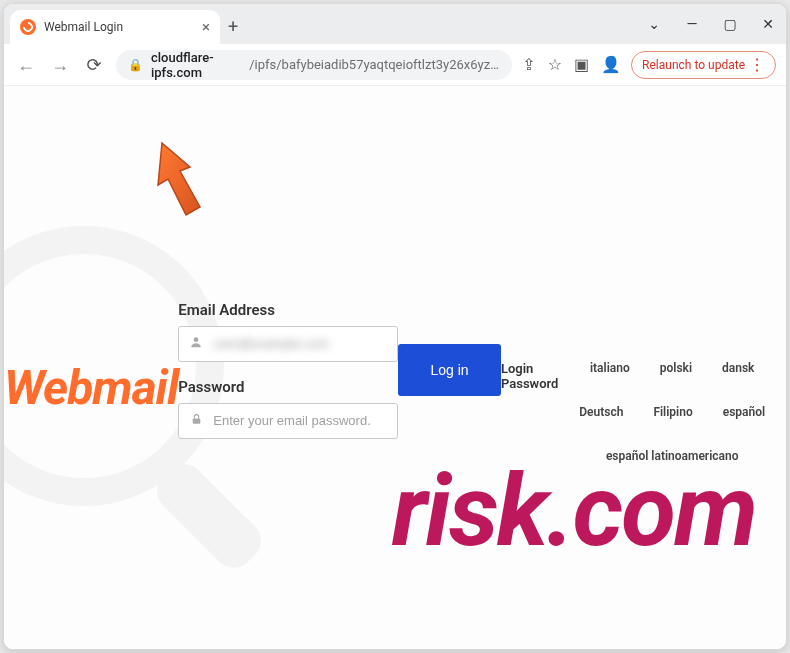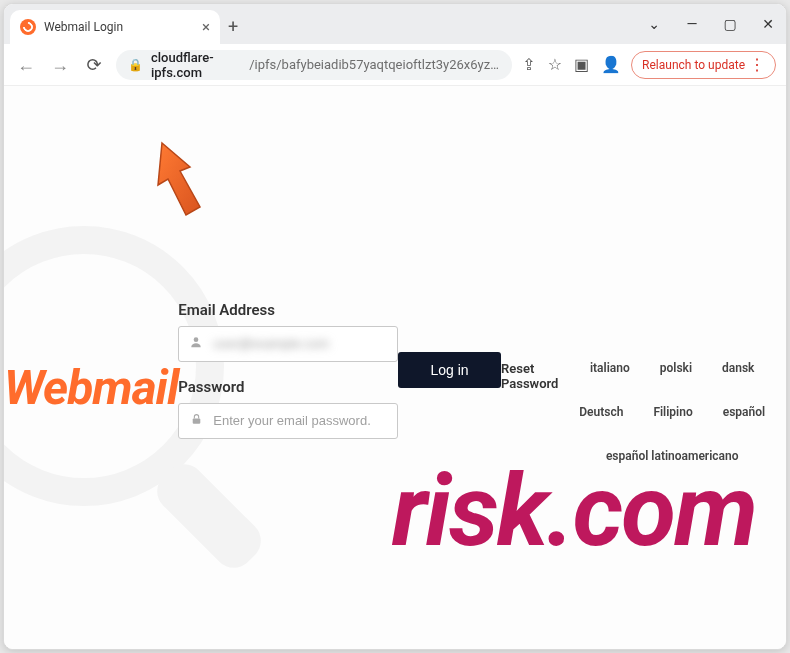--- a/index.html
+++ b/index.html
@@ -44,21 +44,21 @@
   .logo { margin-top: 40px; font-size: 48px; font-weight: 700; font-style: italic; color: #ff6c2c; letter-spacing: -1px; }
 
   .form-box { width: 245px; margin-top: 20px; }
   .form-label { font-size: 15px; font-weight: 600; color: #333; margin-bottom: 7px; }
   .input-wrap { display: flex; align-items: center; border: 1px solid #c9c9c9; border-radius: 3px; height: 36px; background: #fff; margin-bottom: 16px; }
   .input-icon { width: 34px; text-align: center; color: #a9a9a9; font-size: 14px; }
   .input-field { border: none; outline: none; flex: 1; height: 100%; font-size: 13px; color: #737373; padding-right: 8px; background: transparent; }
   .input-field::placeholder { color: #a0a0a0; }
   .blurred { filter: blur(4px); color: #999; }
 
-  .login-btn { width: 245px; height: 36px; background: #0f172a; color: #fff; border: none; border-radius: 3px; font-size: 14px; cursor: pointer; margin-top: 4px; }
+  .login-btn { width: 245px; height: 52px; background: #1d4ed8; color: #fff; border: none; border-radius: 3px; font-size: 14px; cursor: pointer; margin-top: 4px; }
   .reset-link { margin-top: 16px; font-size: 13px; font-weight: 600; color: #333; cursor: pointer; }
 
   .lang-row { margin-top: 88px; display: flex; gap: 30px; font-size: 12px; font-weight: 600; color: #444; flex-wrap: wrap; justify-content: center; }
   .lang-row span { cursor: pointer; }
 
   .footer { margin-top: 40px; text-align: center; }
   .cp-logo { width: 22px; height: 22px; border-radius: 50%; background: #ff6c2c; display: inline-flex; align-items: center; justify-content: center; margin-bottom: 4px; }
   .cp-logo svg { width: 14px; height: 14px; }
   .copyright { font-size: 10px; color: #777; line-height: 1.5; }
   .privacy { color: #3b97d3; cursor: pointer; }
@@ -138,21 +138,21 @@
             <svg viewBox="0 0 24 24" width="13" height="13" fill="#a9a9a9">
                 <rect x="5" y="10" width="14" height="10" rx="2"></rect>
                 <path d="M8 10V7a4 4 0 018 0v3" fill="none" stroke="#a9a9a9" stroke-width="2"></path>
               </svg>
           </span>
           <input type="password" class="input-field" placeholder="Enter your email password." style="">
         </div>
       </div>
 
       <button class="login-btn">Log in</button>
-      <div class="reset-link">Reset Password</div>
+      <div class="reset-link">Login Password</div>
 
       <div class="lang-row">
         <span>italiano</span>
         <span>polski</span>
         <span>dansk</span>
         <span>Deutsch</span>
         <span>Filipino</span>
         <span>español</span>
         <span>español latinoamericano</span>
       </div>

